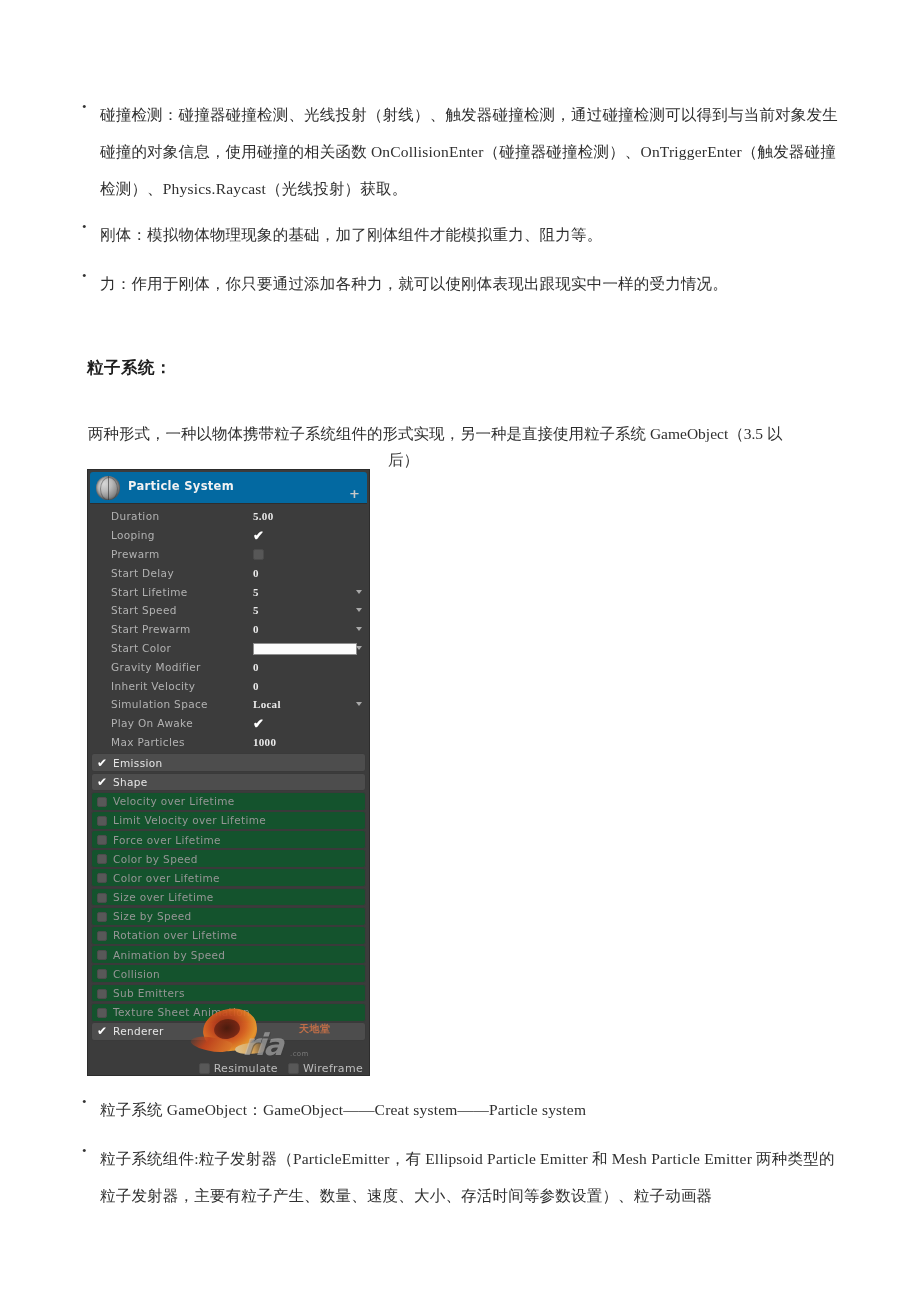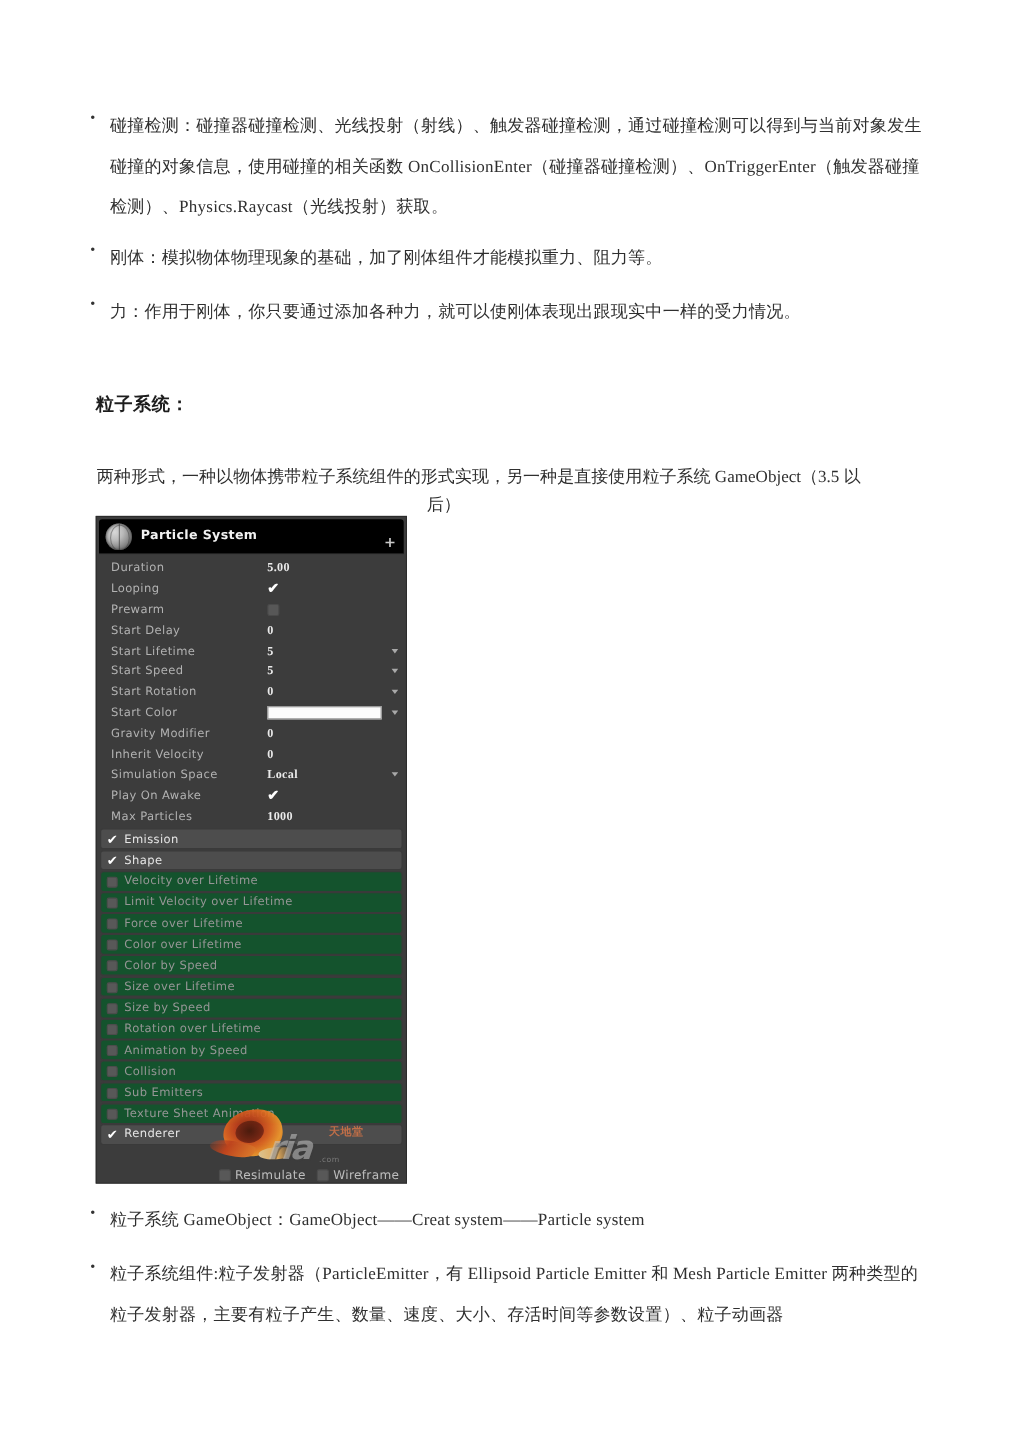--- a/index.html
+++ b/index.html
@@ -74,21 +74,21 @@
     height: 607px;
     background: #3c3c3c;
     font-family: "DejaVu Sans", "Liberation Sans", sans-serif;
     overflow: hidden;
     border: 1px solid #2c2c2c;
   }
 
   .insp-header {
     position: relative;
     height: 32px;
-    background: #000000;
+    background: #0369a1;
     border-bottom: 1px solid #2e2e2e;
     border-radius: 3px 3px 0 0;
     margin: 2px 2px 0 2px;
   }
   .insp-icon {
     position: absolute;
     left: 6px; top: 4px;
     width: 24px; height: 24px;
     border-radius: 50%;
     background: radial-gradient(circle at 34% 32%, #d8d8d8 0%, #b9b9b9 34%, #8c8c8c 62%, #5d5d5d 100%);
@@ -121,21 +121,21 @@
   .insp-plus {
     position: absolute;
     right: 7px; bottom: 3px;
     font-size: 13px;
     line-height: 13px;
     color: #c9c9c9;
     font-weight: bold;
   }
 
   .prop-list {
-    padding: 3px 0 0 5px;
+    padding: 3px 0 0 15px;
   }
   .prop-row {
     position: relative;
     height: 18.8px;
     display: flex;
     align-items: center;
     padding-left: 8px;
   }
   .prop-label {
     width: 142px;
@@ -401,21 +401,21 @@
       </div>
 
       <div class="prop-row">
         <div class="prop-label">Start Speed</div>
         <div class="prop-value">5</div>
         <div class="dd-arrow"></div>
       </div>
 
 
       <div class="prop-row">
-        <div class="prop-label">Start Rotation</div>
+        <div class="prop-label">Start Prewarm</div>
         <div class="prop-value">0</div>
         <div class="dd-arrow"></div>
       </div>
 
       <div class="prop-row">
         <div class="prop-label">Start Color</div>
         <div class="prop-value"><span class="color-swatch"></span></div>
         <div class="dd-arrow"></div>
       </div>
 
@@ -469,26 +469,26 @@
         <span class="mod-label">Limit Velocity over Lifetime</span>
       </div>
 
       <div class="module-row">
         <span class="mod-box"><i></i></span>
         <span class="mod-label">Force over Lifetime</span>
       </div>
 
       <div class="module-row">
         <span class="mod-box"><i></i></span>
+        <span class="mod-label">Color by Speed</span>
+      </div>
+
+      <div class="module-row">
+        <span class="mod-box"><i></i></span>
         <span class="mod-label">Color over Lifetime</span>
-      </div>
-
-      <div class="module-row">
-        <span class="mod-box"><i></i></span>
-        <span class="mod-label">Color by Speed</span>
       </div>
 
       <div class="module-row">
         <span class="mod-box"><i></i></span>
         <span class="mod-label">Size over Lifetime</span>
       </div>
 
       <div class="module-row">
         <span class="mod-box"><i></i></span>
         <span class="mod-label">Size by Speed</span>

